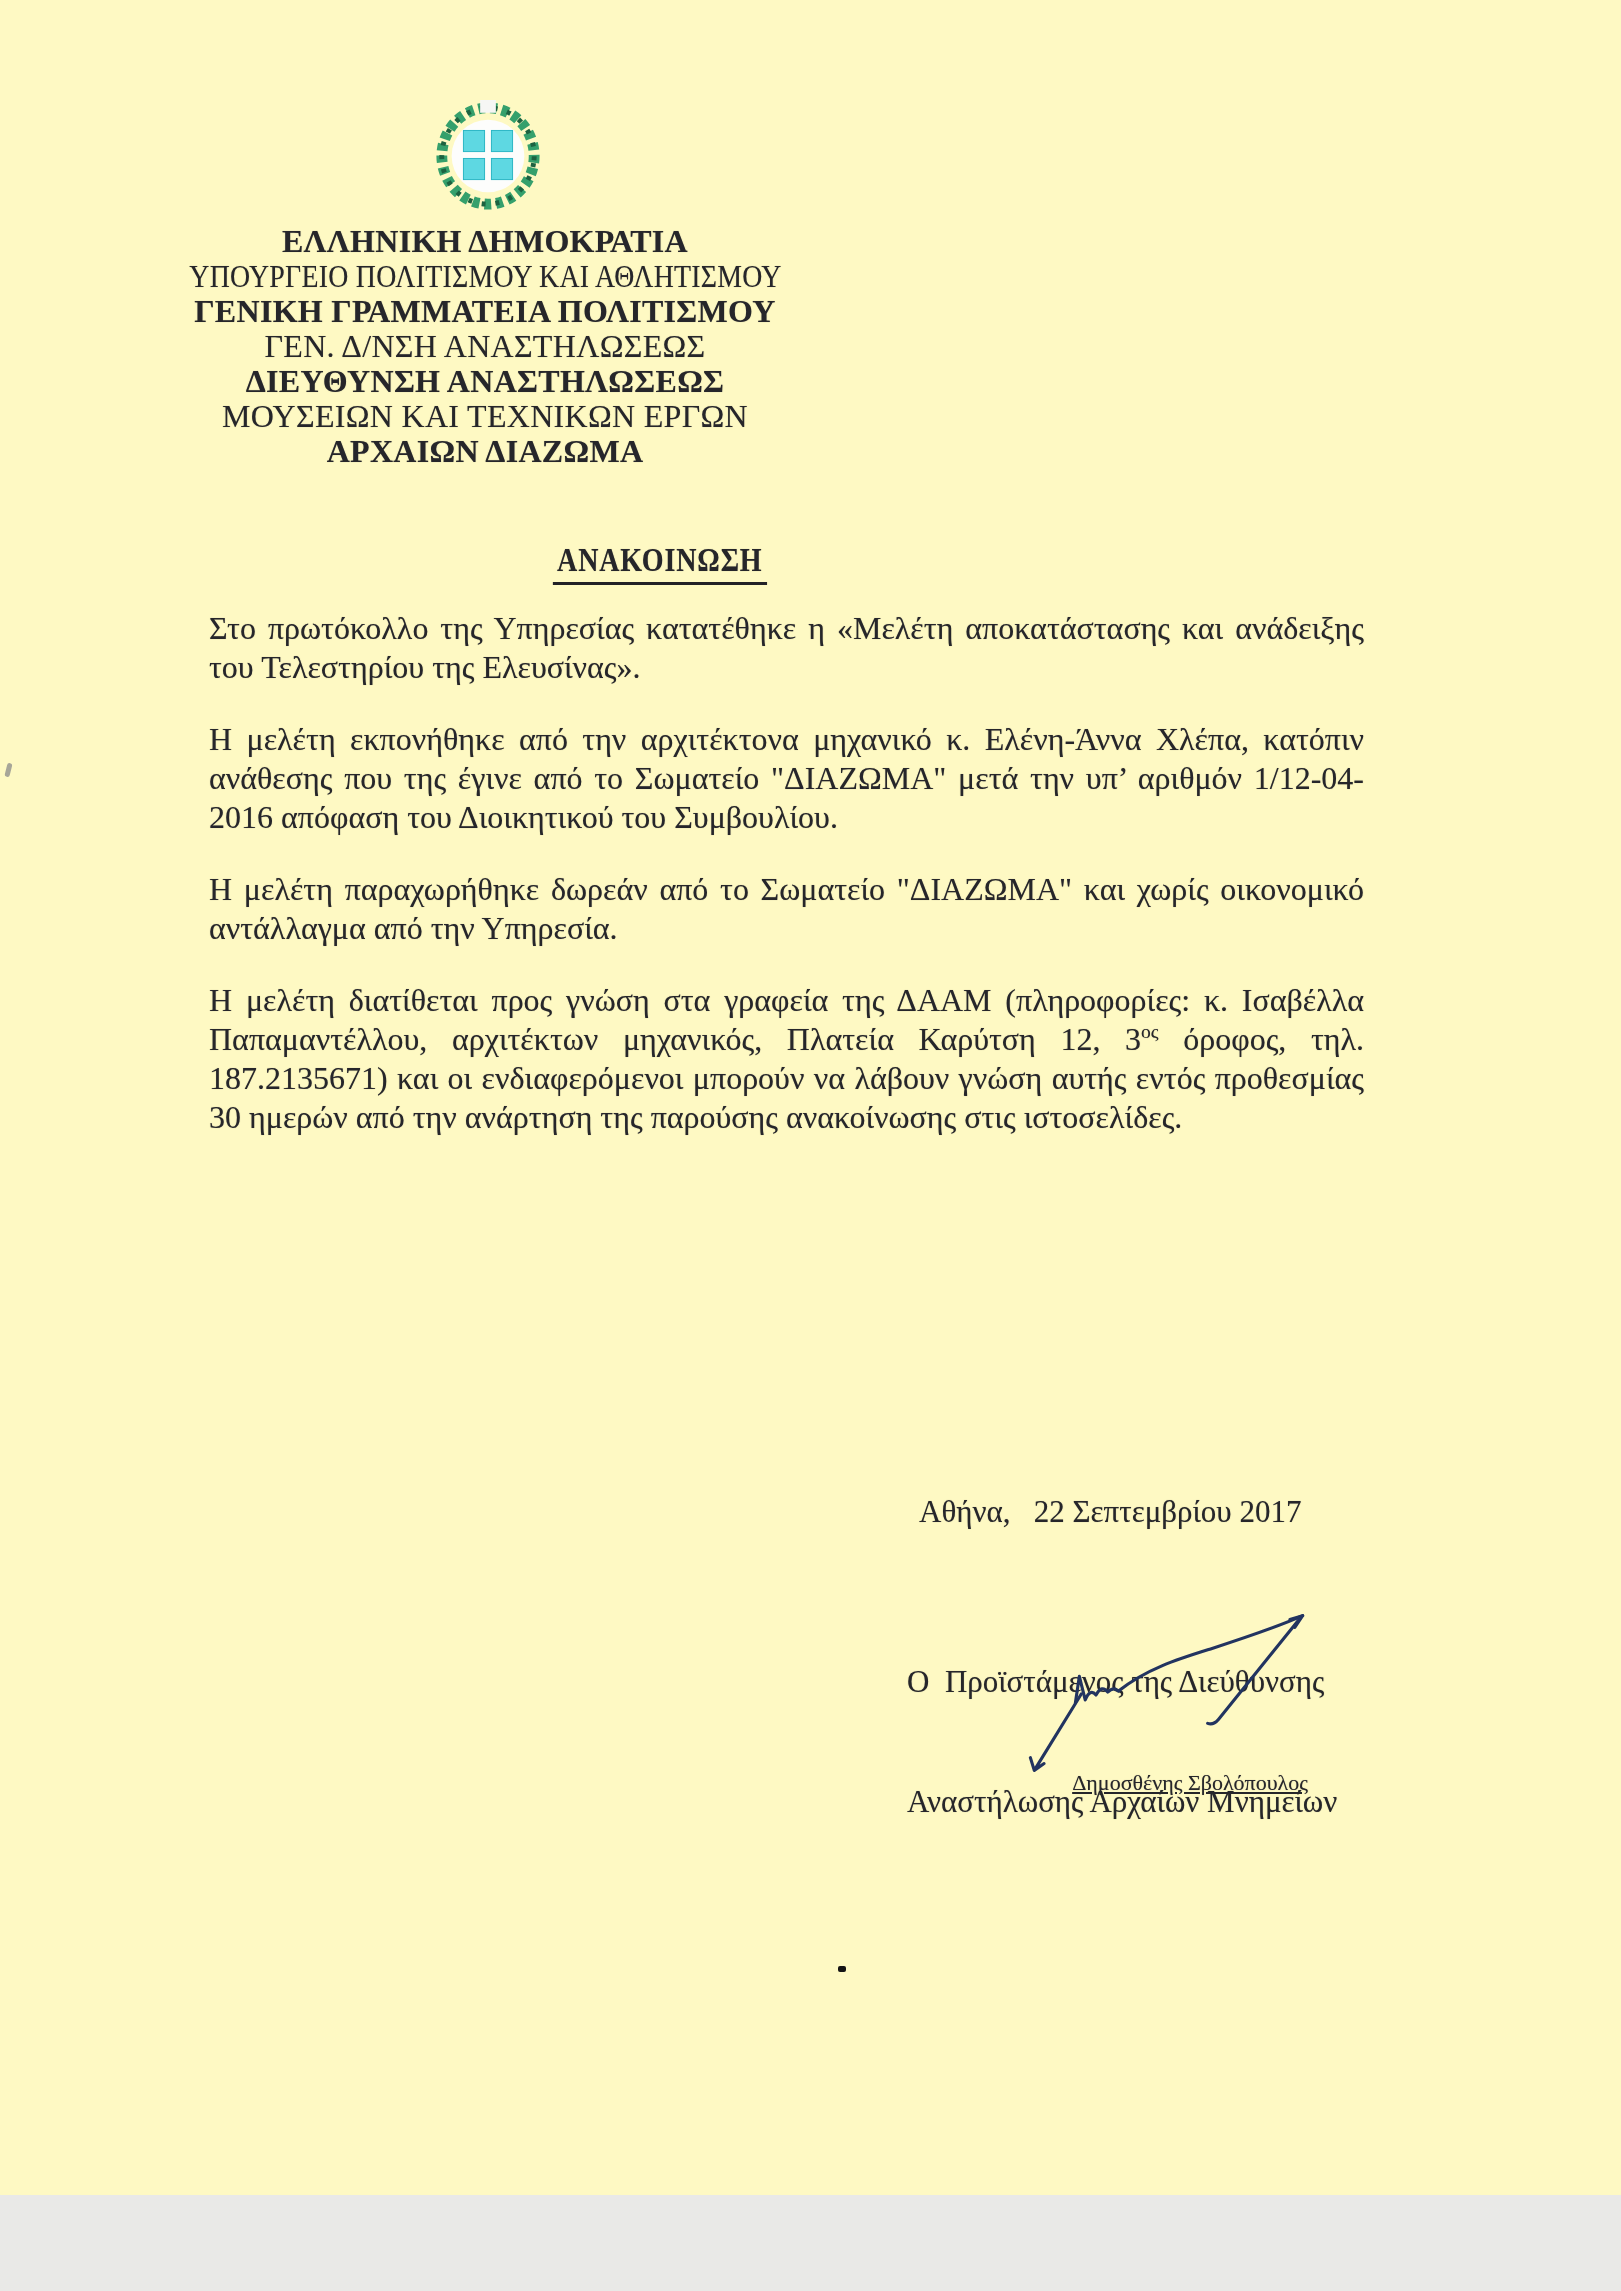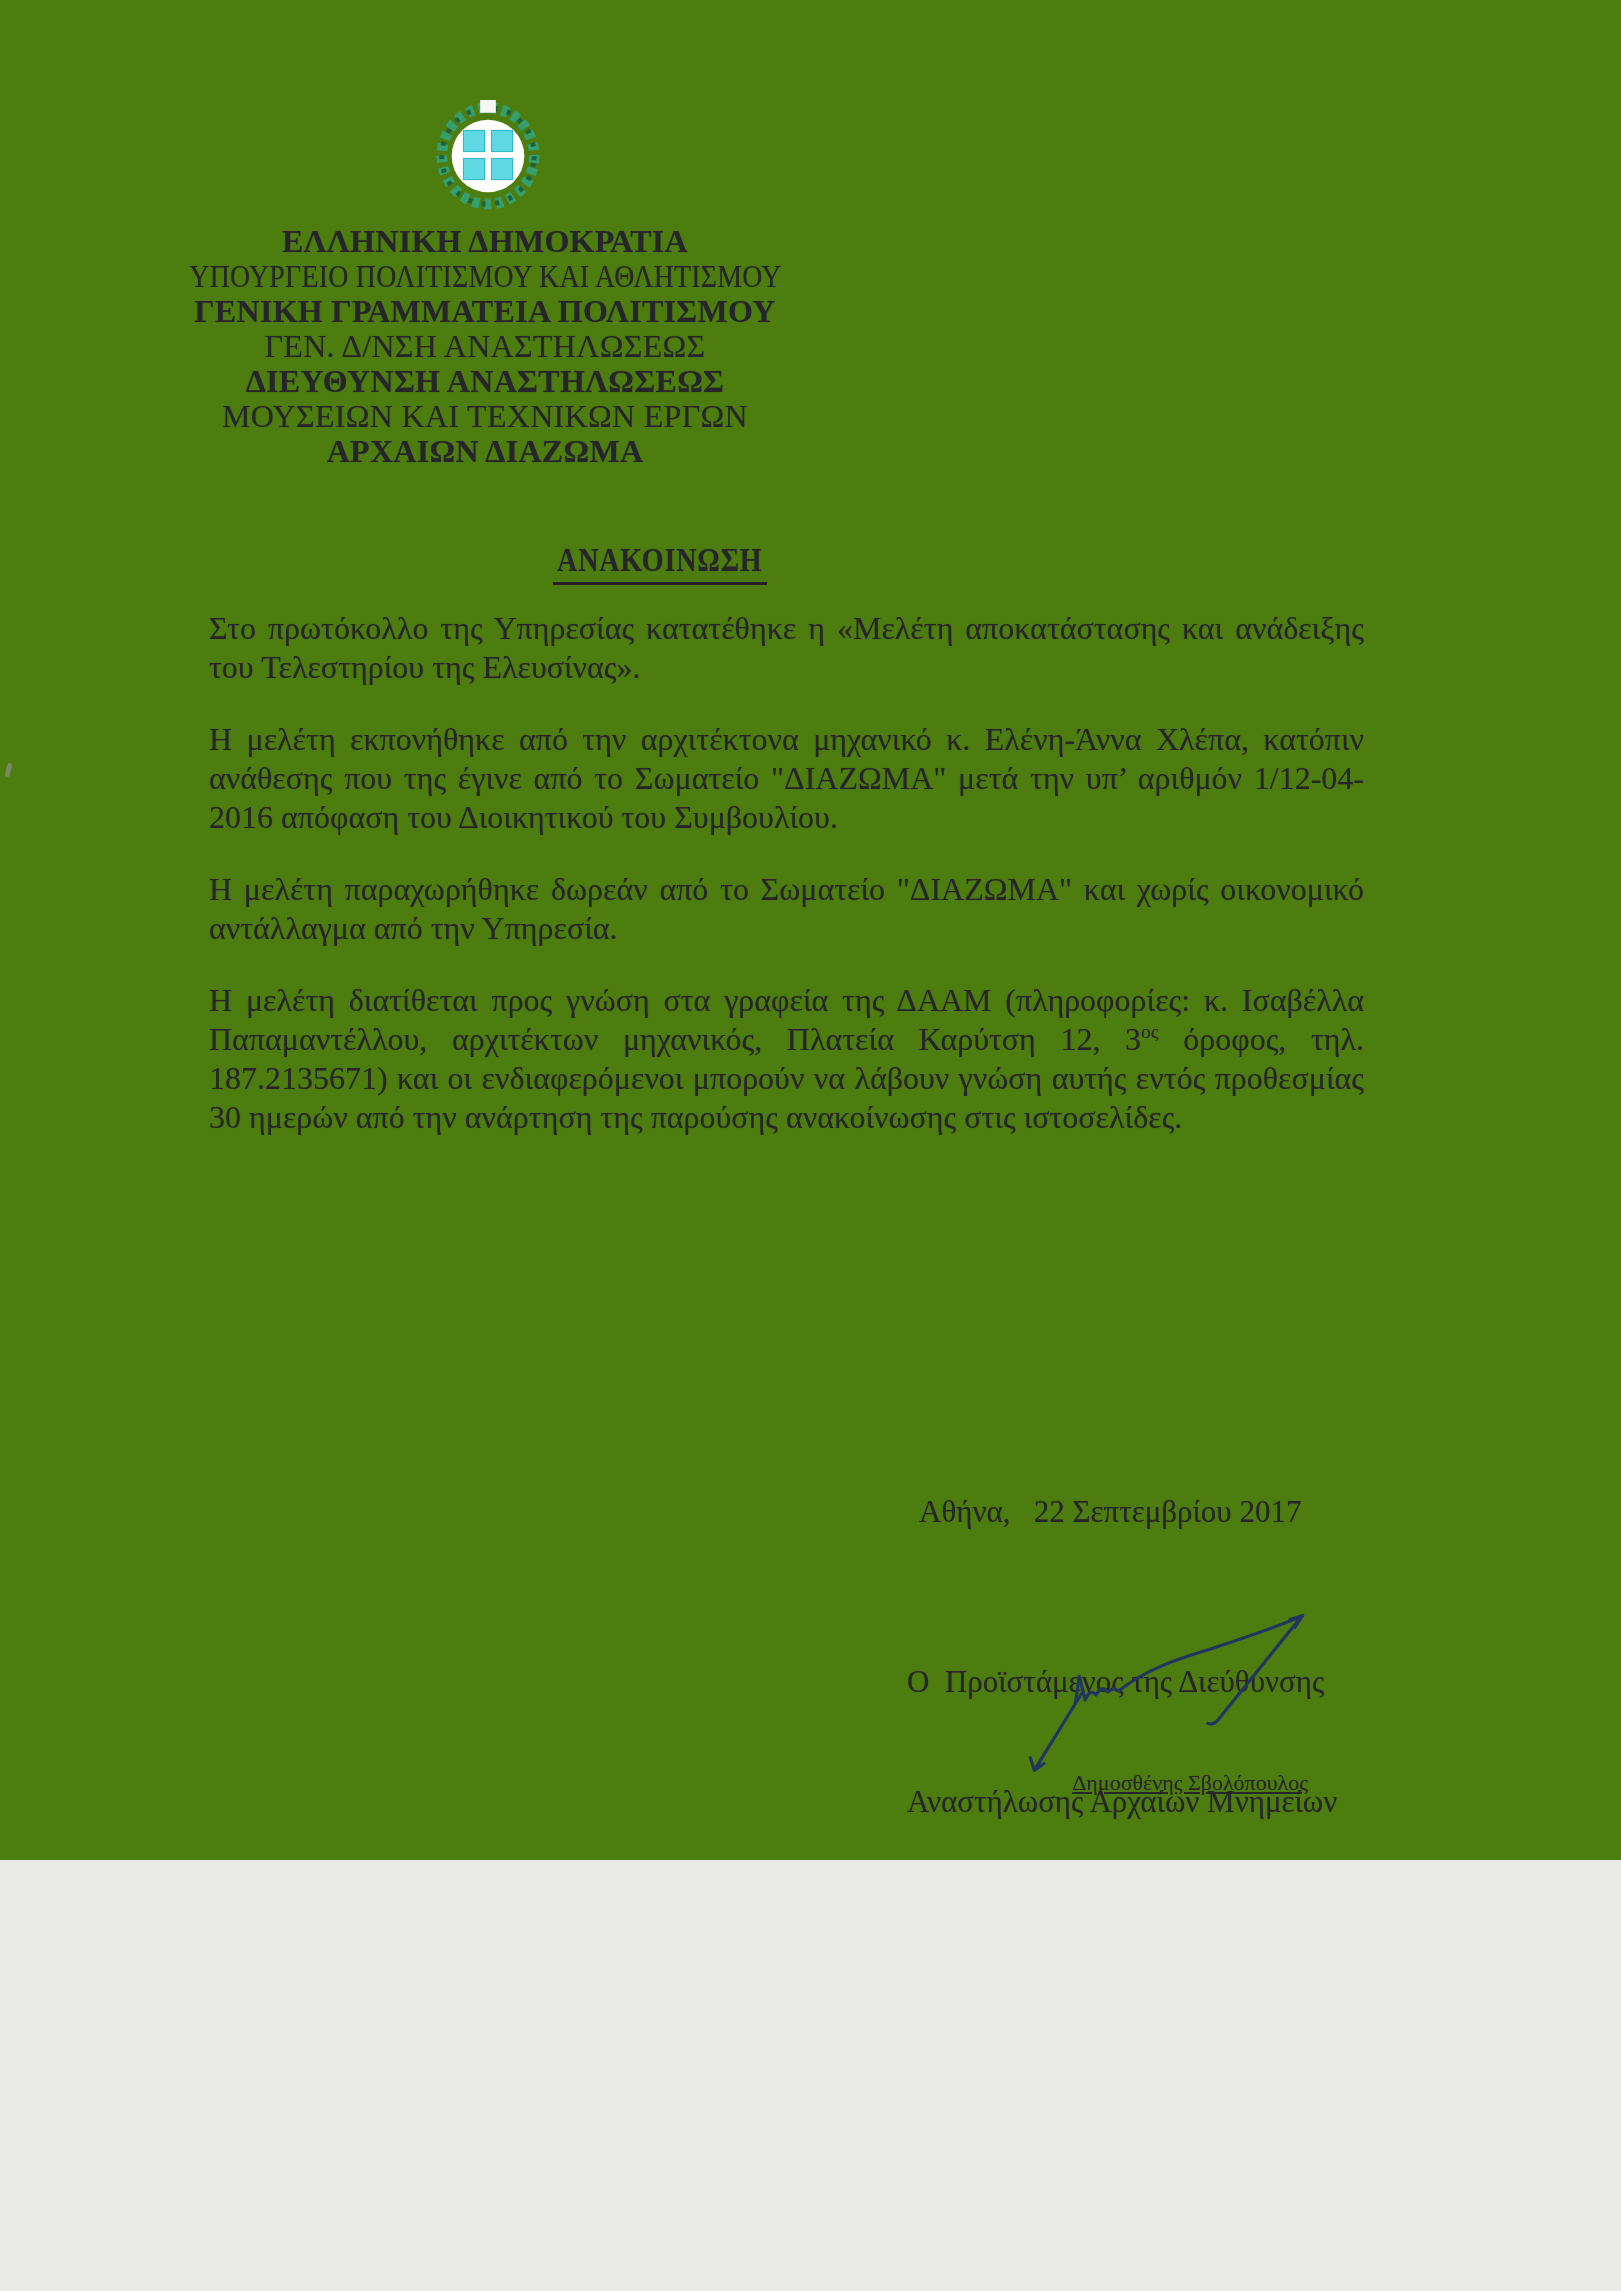--- a/index.html
+++ b/index.html
@@ -1,19 +1,19 @@
 <!DOCTYPE html>
 <html><head>
 <meta charset="utf-8">
 <style>
   html,body{margin:0;padding:0;background:#e9e9e7;}
   .page{
     position:relative;
-    width:1621px;height:1860px;
-    background:#4d7c0f;
+    width:1621px;height:2195px;
+    background:#fef9c3;
     overflow:hidden;
     font-family:"Liberation Serif","DejaVu Serif",serif;
     color:#26262a;
   }
   .txt{ text-shadow:0 0 1px rgba(38,38,42,.38); }
 
   
   .emblem{ position:absolute; left:429px; top:100px; width:118px; height:112px; }
 
   

